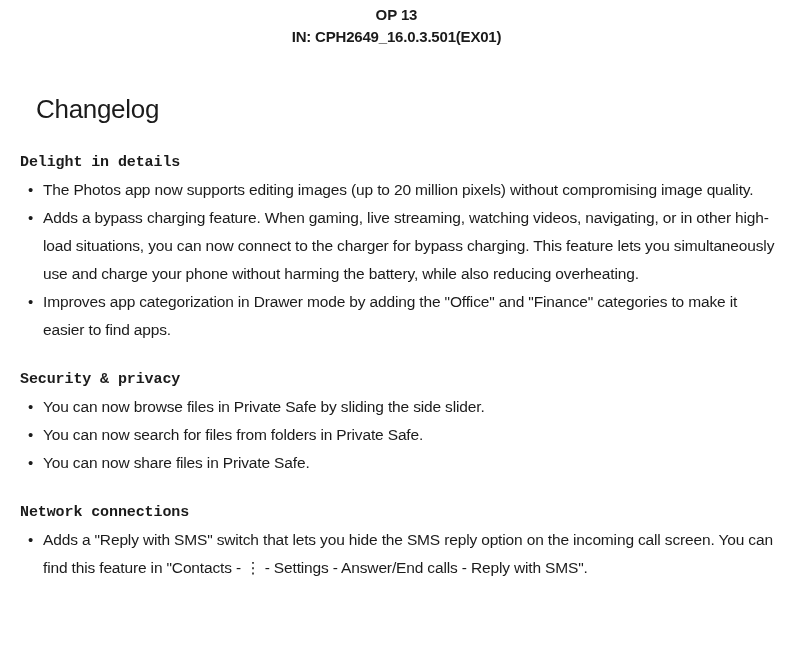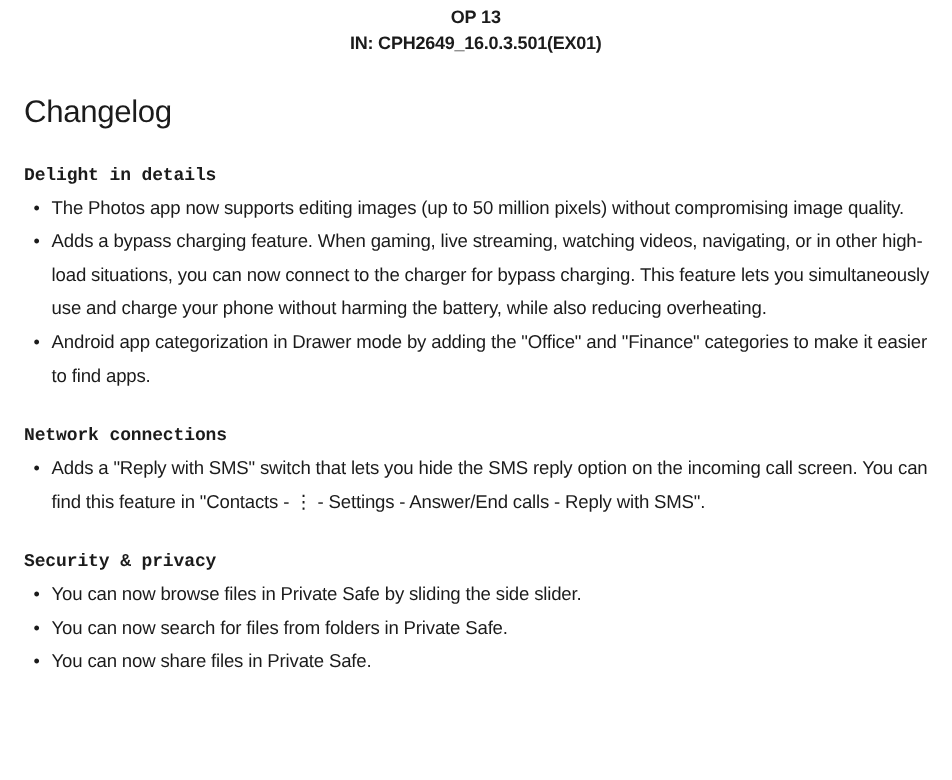--- a/index.html
+++ b/index.html
@@ -38,21 +38,21 @@
     font-weight: bold;
     line-height: 22px;
     margin: 0;
     letter-spacing: -0.2px;
   }
   .changelog-heading {
     font-size: 26px;
     font-weight: normal;
     letter-spacing: -0.3px;
     line-height: 30px;
-    margin: 0;
+    margin: 16px;
     padding-top: 30px;
     padding-left: 2px;
   }
   .section {
     padding-left: 2px;
   }
   .section-first {
     margin-top: 29px;
   }
   .section + .section {
@@ -98,34 +98,34 @@
     <div class="doc-title">OP 13</div>
     <div class="doc-subtitle">IN: CPH2649_16.0.3.501(EX01)</div>
   </div>
 
   <h1 class="changelog-heading">Changelog</h1>
 
   <div id="sections-root">
       <div class="section section-first">
         <div class="section-heading">Delight in details</div>
         <ul class="bullets">
-          <li>The Photos app now supports editing images (up to 50 million pixels) without compromising image quality.</li>
+          <li>The Photos app now supports editing images (up to 20 million pixels) without compromising image quality.</li>
           <li>Adds a bypass charging feature. When gaming, live streaming, watching videos, navigating, or in other high-load situations, you can now connect to the charger for bypass charging. This feature lets you simultaneously use and charge your phone without harming the battery, while also reducing overheating.</li>
-          <li>Android app categorization in Drawer mode by adding the "Office" and "Finance" categories to make it easier to find apps.</li>
-        </ul>
-      </div>
-      <div class="section">
-        <div class="section-heading">Network connections</div>
-        <ul class="bullets">
-          <li>Adds a "Reply with SMS" switch that lets you hide the SMS reply option on the incoming call screen. You can find this feature in "Contacts - ⋮ - Settings - Answer/End calls - Reply with SMS".</li>
+          <li>Improves app categorization in Drawer mode by adding the "Office" and "Finance" categories to make it easier to find apps.</li>
         </ul>
       </div>
       <div class="section">
         <div class="section-heading">Security &amp; privacy</div>
         <ul class="bullets">
           <li>You can now browse files in Private Safe by sliding the side slider.</li>
           <li>You can now search for files from folders in Private Safe.</li>
           <li>You can now share files in Private Safe.</li>
         </ul>
       </div>
+      <div class="section">
+        <div class="section-heading">Network connections</div>
+        <ul class="bullets">
+          <li>Adds a "Reply with SMS" switch that lets you hide the SMS reply option on the incoming call screen. You can find this feature in "Contacts - ⋮ - Settings - Answer/End calls - Reply with SMS".</li>
+        </ul>
+      </div>
     </div>
 
 </div>
 
 </body></html>

